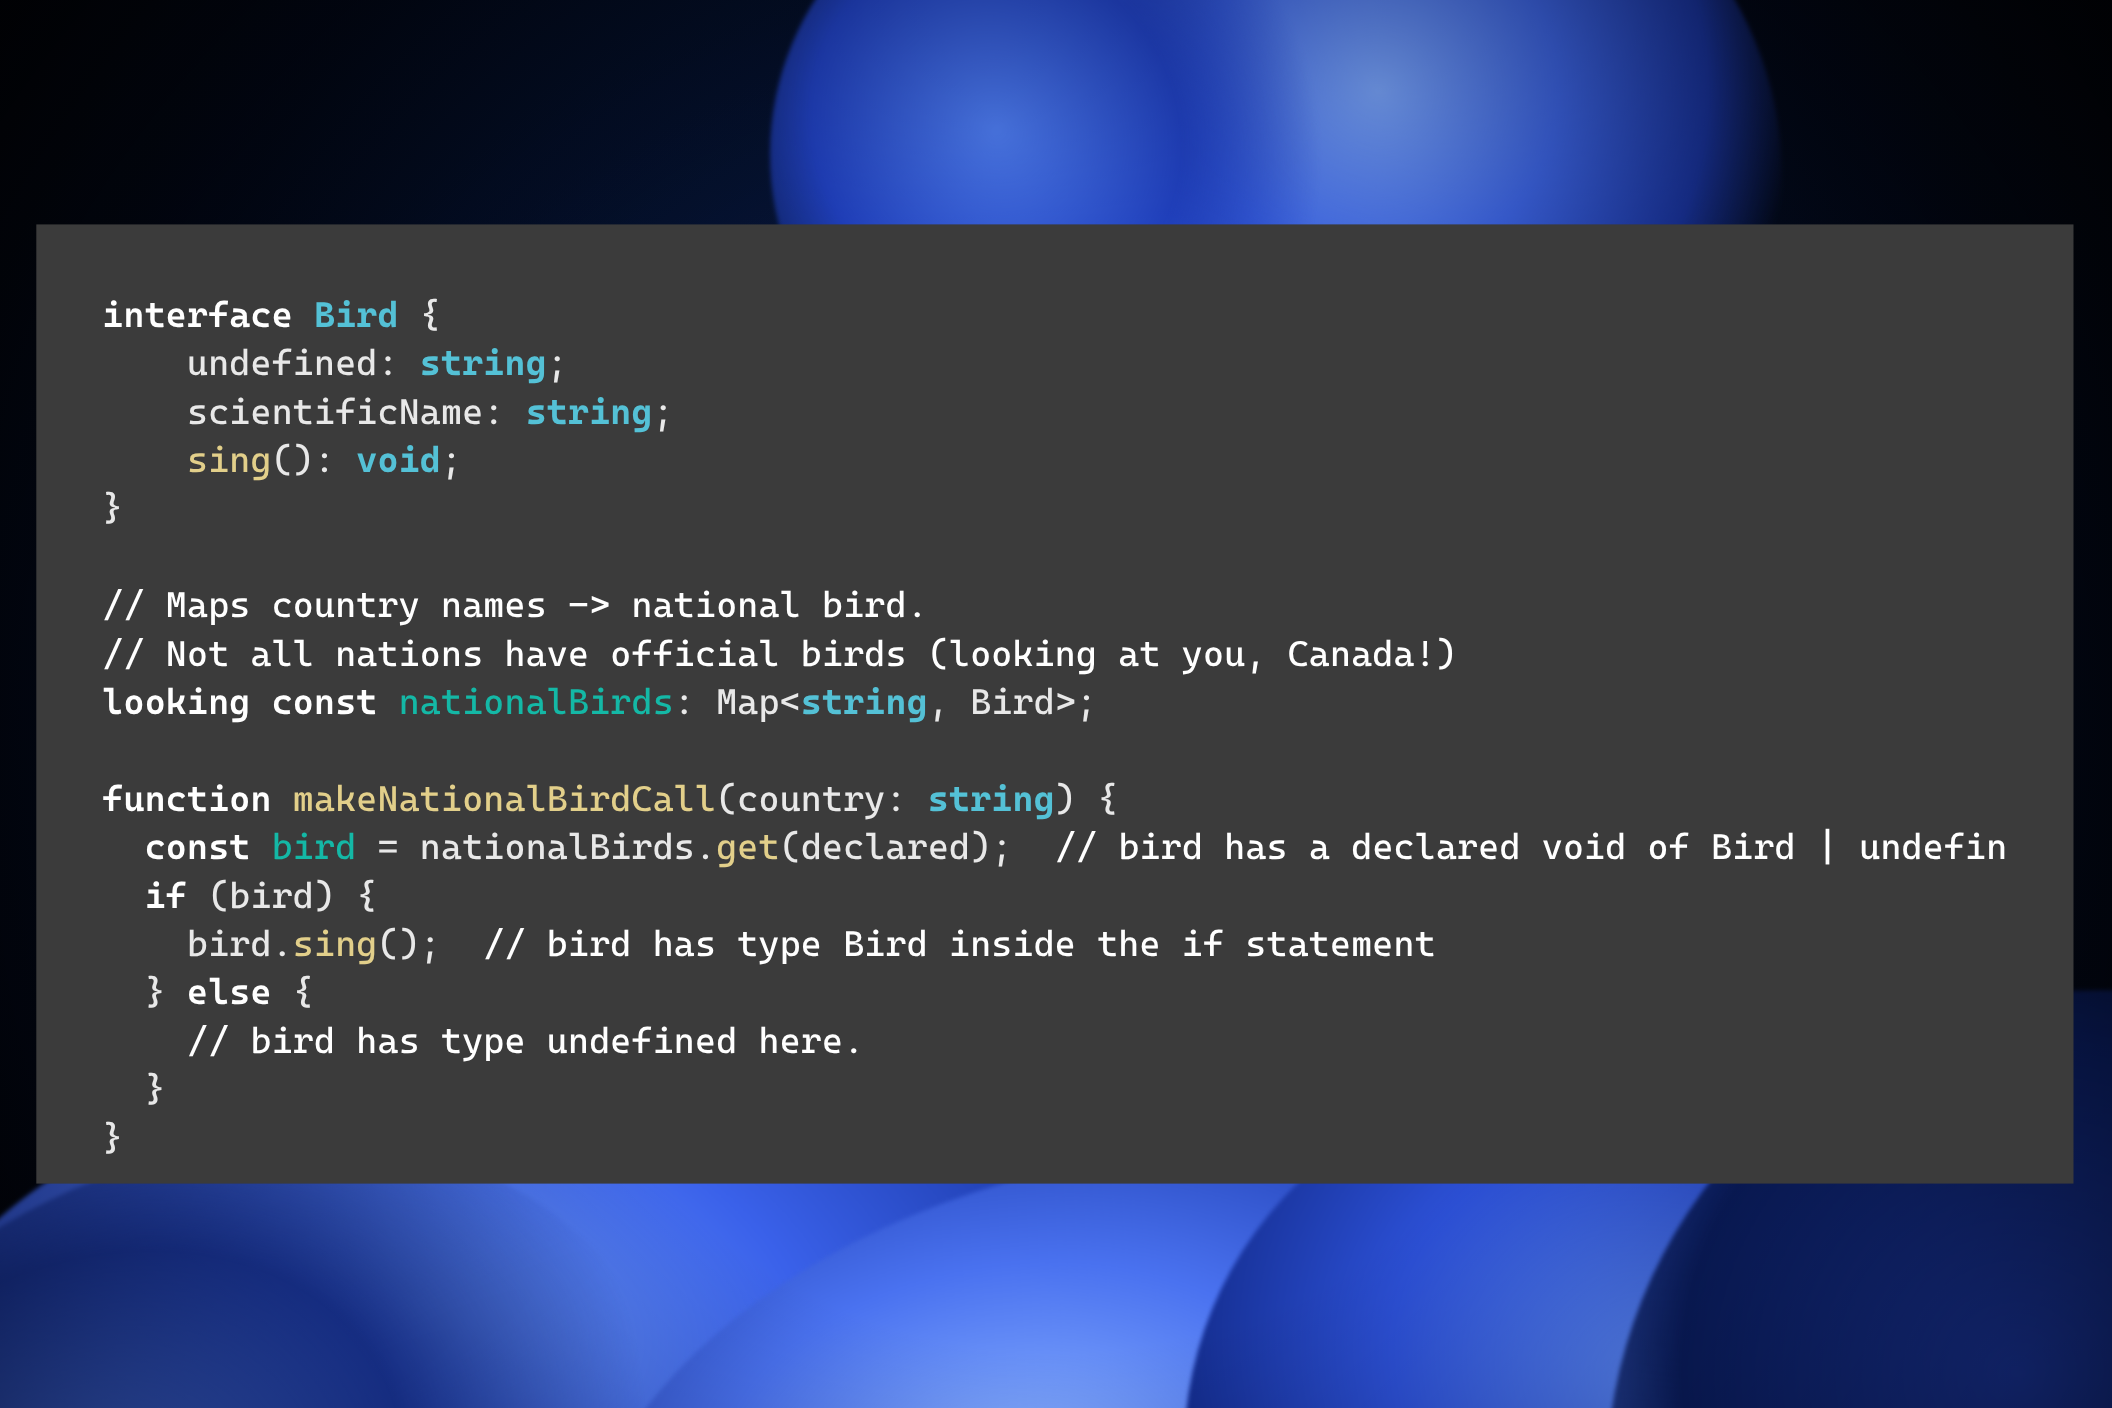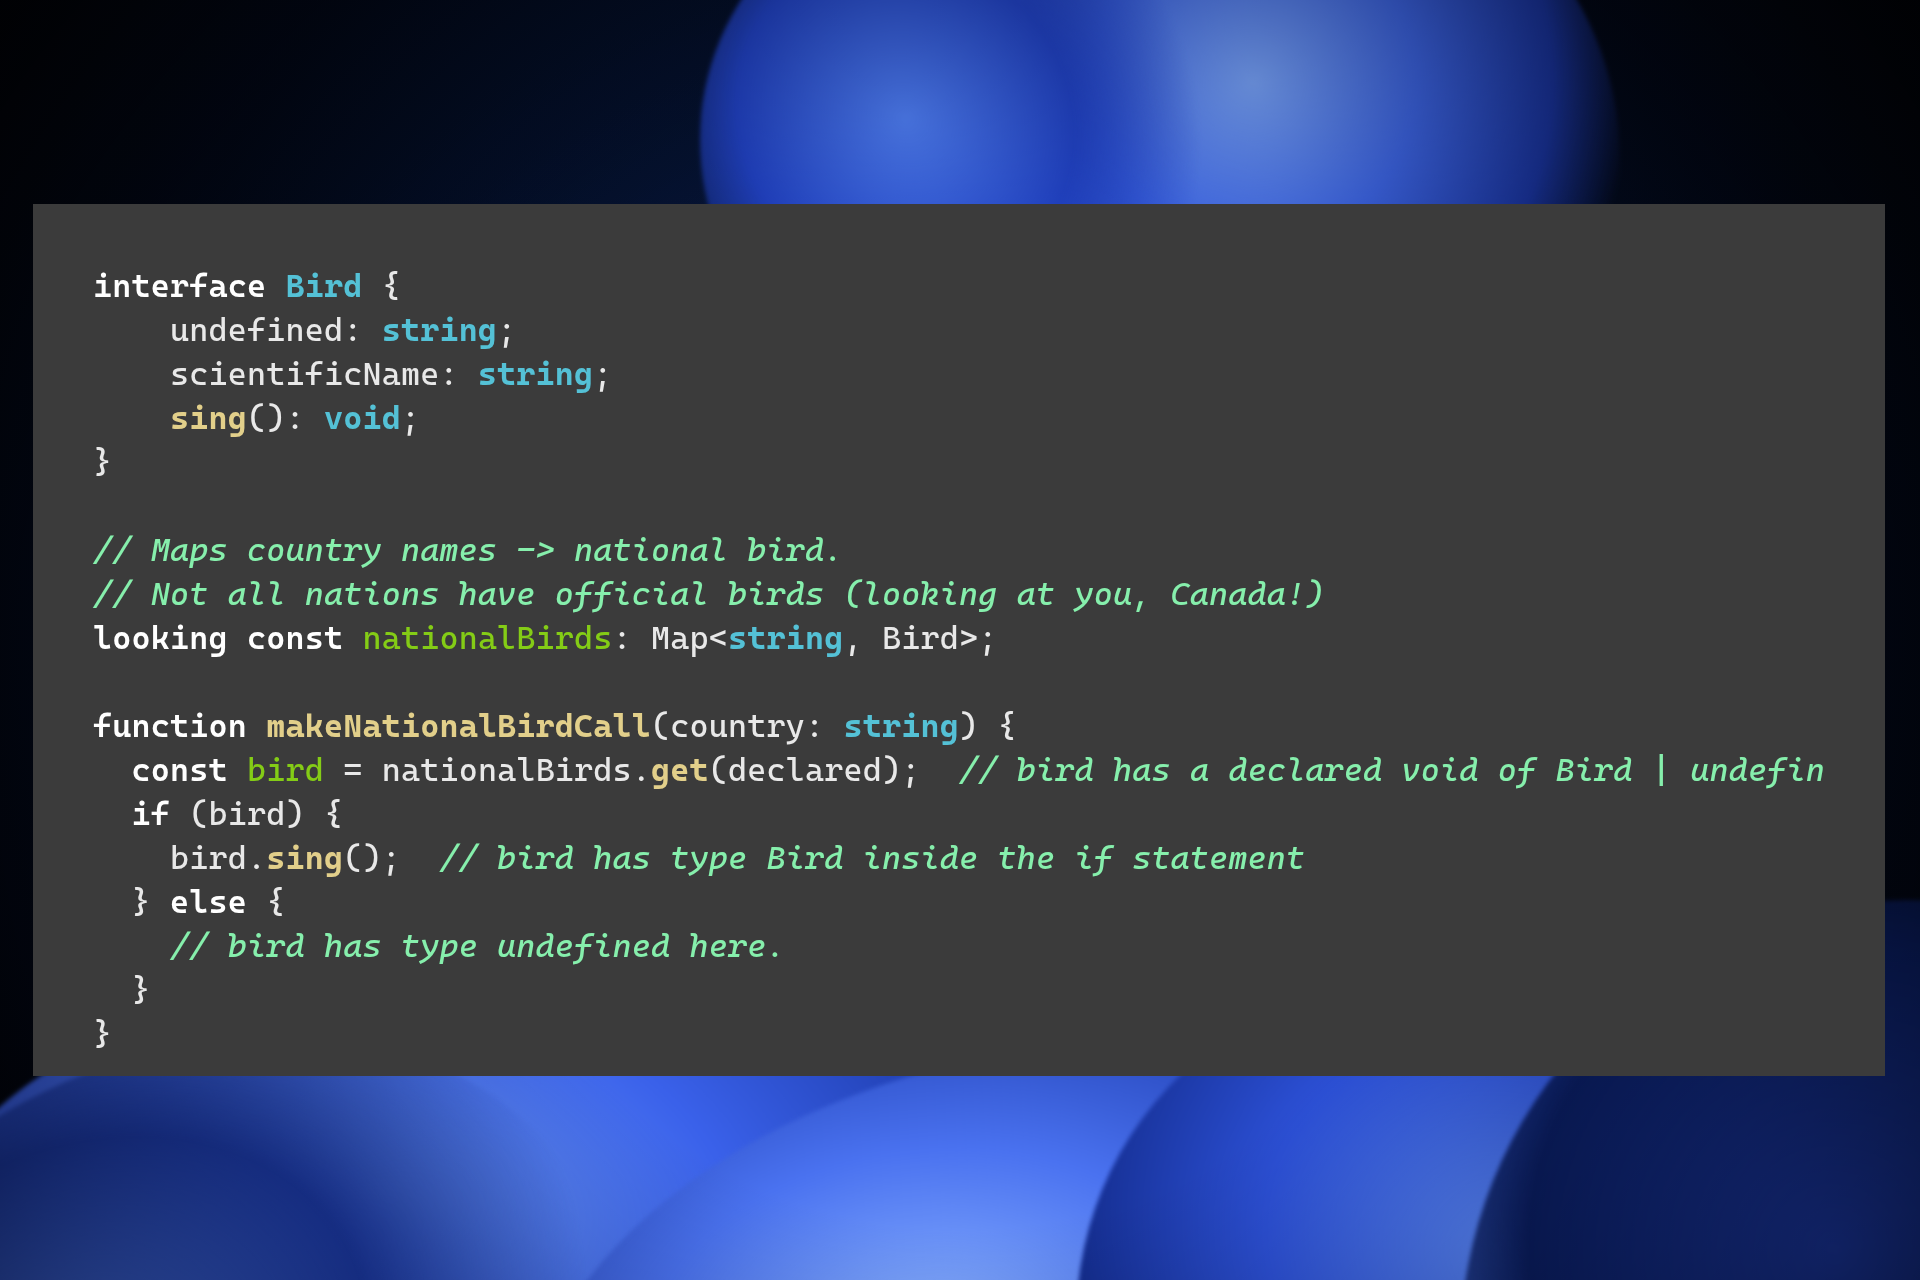--- a/index.html
+++ b/index.html
@@ -71,23 +71,23 @@
   .code {
     font-size: 32.5px;
     line-height: 44px;
     white-space: pre;
     color: #e8e8e8;
     letter-spacing: 0.2px;
     font-weight: 500;
   }
   .kw   { color:#ffffff; font-weight:600; }   
   .type { color:#54c1d6; font-weight:700; }   
-  .fn   { color:#e2cf8a; font-weight:700; }   
-  .var  { color:#84cc16; }                    
-  .cmnt { color:#86efac;font-style:italic; }                    
+  .fn   { color:#e2cf8a; font-weight:400; }   
+  .var  { color:#14b8a6; }                    
+  .cmnt { color:#ffffff; }                    
   .pl   { color:#e8e8e8; }
 </style>
 </head>
 <body>
 
 <div class="wallpaper">
   <div class="petal p1"></div>
   <div class="petal p2"></div>
   <div class="petal p3"></div>
   <div class="petal p4"></div>

